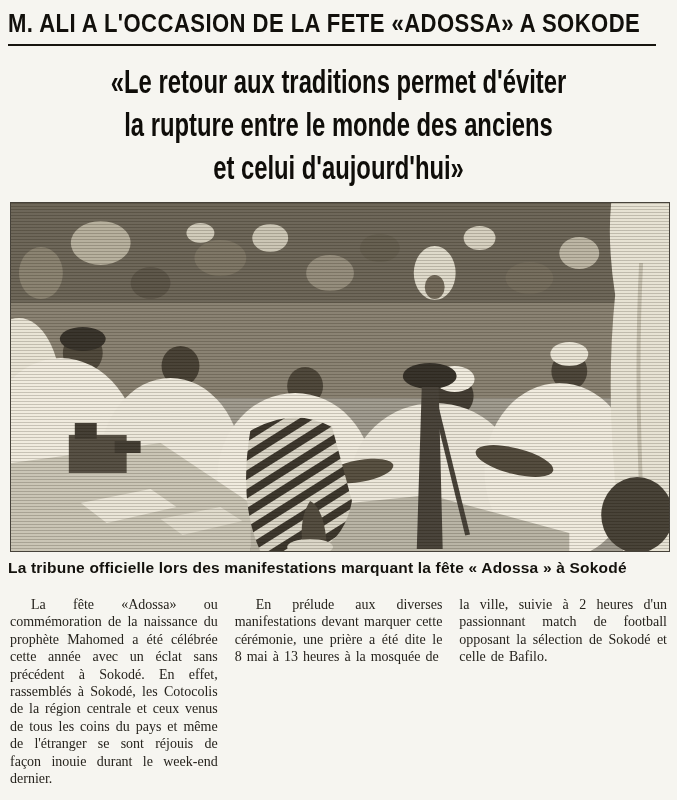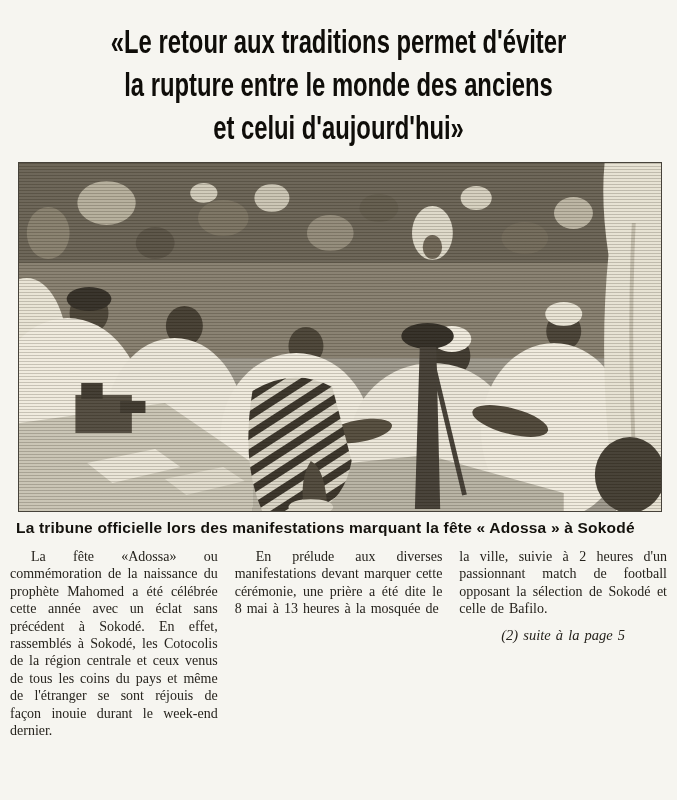--- a/index.html
+++ b/index.html
@@ -70,21 +70,21 @@
     font-weight:bold;
     font-size:15.5px;
     letter-spacing:0.2px;
     color:#14120d;
   }
 
   
   .columns {
     display:flex;
     gap:17px;
-    margin:11px 10px 0 10px;
+    margin:19px 10px 0 10px;
   }
   .col {
     flex:1;
     font-size:14px;
     line-height:17.4px;
     text-align:justify;
     word-spacing:1.5px;
     hyphens:auto;
     color:#26231d;
   }
@@ -94,28 +94,31 @@
     text-align:center;
     font-style:italic;
     font-size:14.5px;
   }
 </style>
 </head>
 <body>
 
 <div class="page">
 
+  <div class="kicker-wrap">
+    <span class="kicker">M. ALI A L'OCCASION DE LA FETE «ADOSSA» A SOKODE</span>
+  </div>
 
   <h1 class="headline">
     <span class="hline">«Le retour aux traditions permet d'éviter</span>
     <span class="hline">la rupture entre le monde des anciens</span>
     <span class="hline">et celui d'aujourd'hui»</span>
   </h1>
 
-  <figure style="margin:8px;">
+  <figure style="margin:0;">
     <div class="photo-frame">
       <svg viewBox="0 0 660 348" preserveAspectRatio="none" aria-hidden="true">
 
         <rect x="0" y="0" width="660" height="348" fill="#9b968a"></rect>
 
         <g>
           <rect x="0" y="0" width="660" height="118" fill="#655e50"></rect>
           <rect x="0" y="100" width="660" height="95" fill="#837b6b"></rect>
           <ellipse cx="30" cy="70" rx="22" ry="26" fill="#847c6a"></ellipse>
           <ellipse cx="90" cy="40" rx="30" ry="22" fill="#b3ac99"></ellipse>
@@ -202,17 +205,16 @@
 
   <main class="columns">
     <div class="col">
       <p class="para">La fête «Adossa» ou commémoration de la naissance du prophète Mahomed a été célébrée cette année avec un éclat sans précédent à Sokodé. En effet, rassemblés à Sokodé, les Cotocolis de la région centrale et ceux venus de tous les coins du pays et même de l'étranger se sont réjouis de façon inouie durant le week-end dernier.</p>
     </div>
     <div class="col">
       <p class="para">En prélude aux diverses manifestations devant marquer cette cérémonie, une prière a été dite le 8 mai à 13 heures à la mosquée de</p>
     </div>
     <div class="col">
       <p class="para" style="text-indent:0;">la ville, suivie à 2 heures d'un passionnant match de football opposant la sélection de Sokodé et celle de Bafilo.</p>
-      <p class="footnote">(2) suite à la page 5</p>
     </div>
   </main>
 
 </div>
 
 </body></html>

